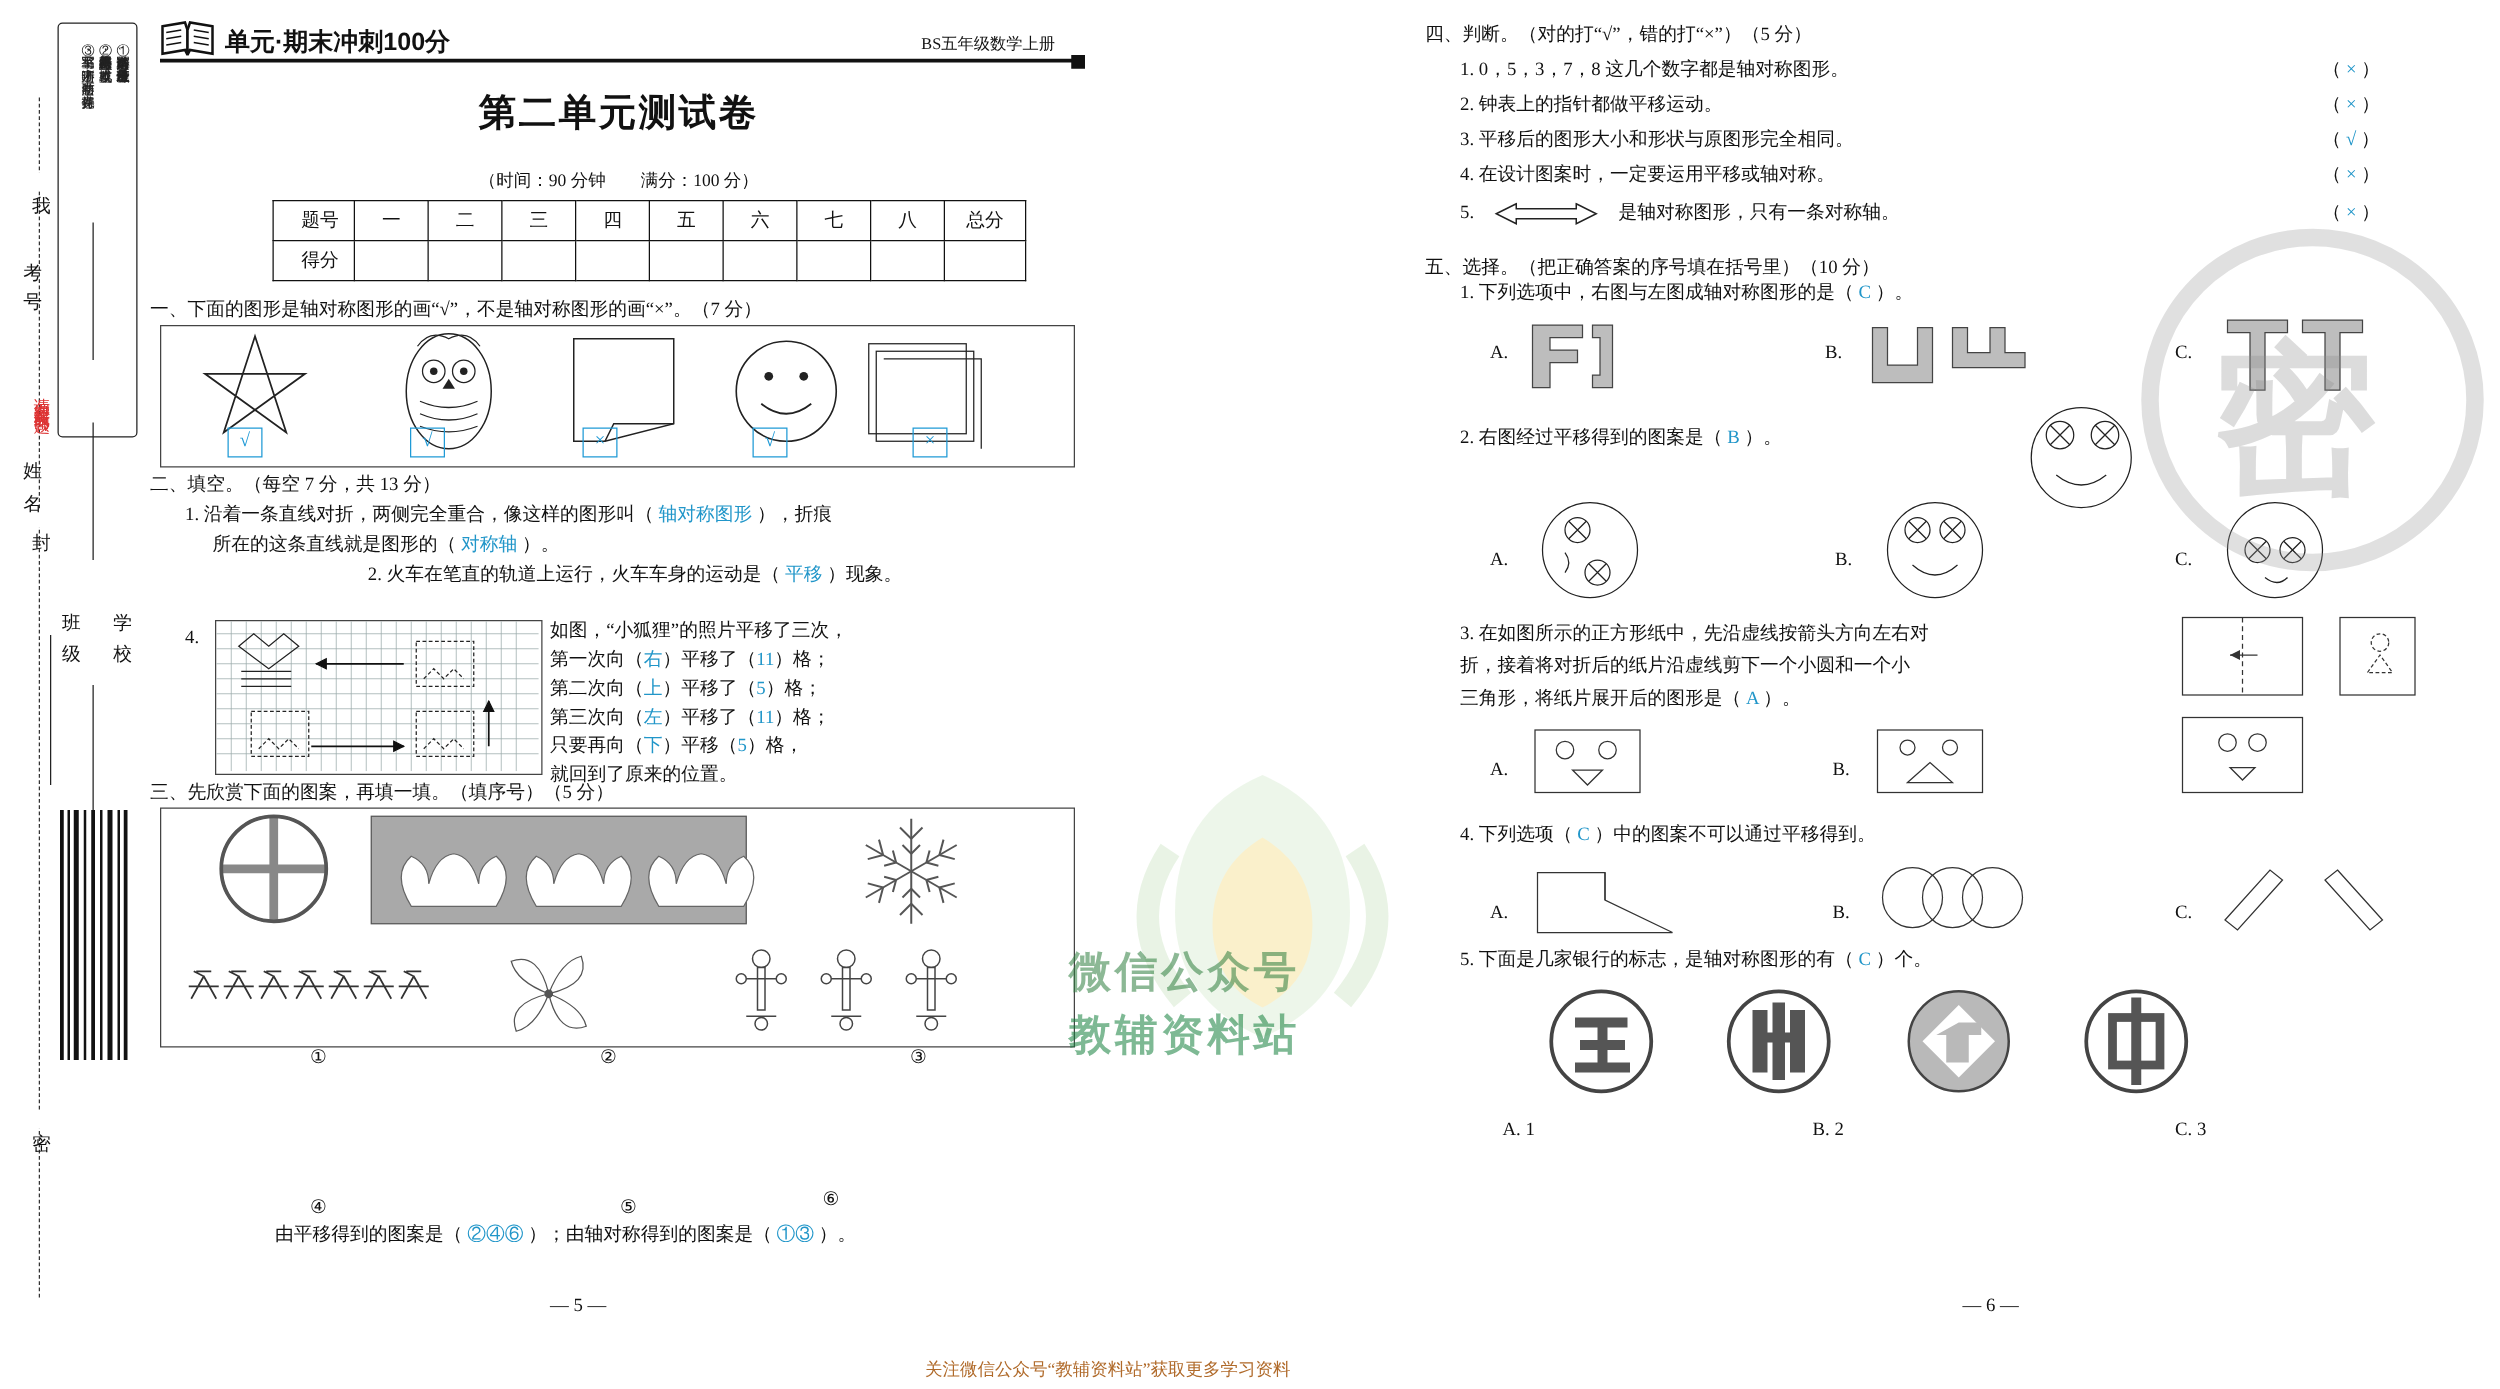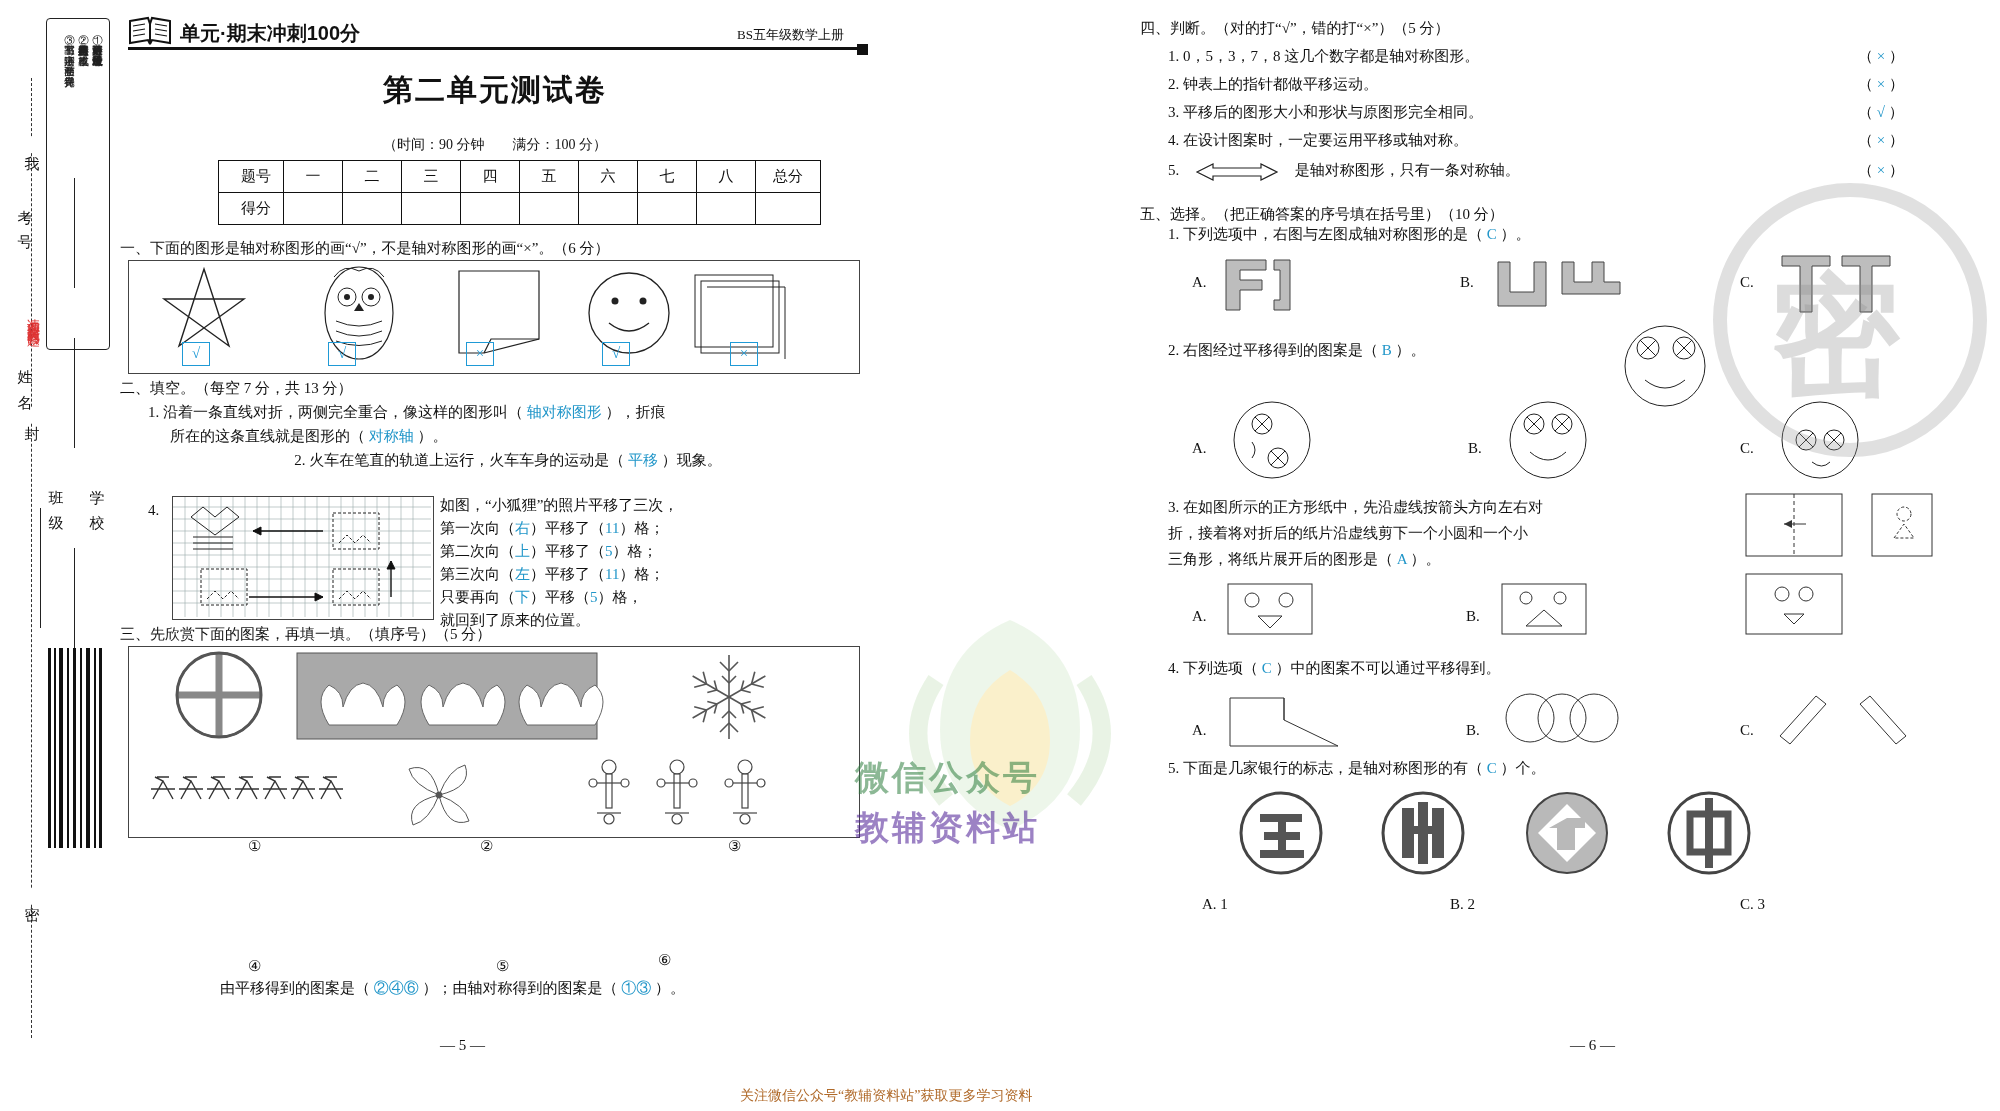--- a/index.html
+++ b/index.html
@@ -127,21 +127,21 @@
         <td></td>
         <td></td>
         <td></td>
         <td></td>
         <td></td>
         <td class="total"></td>
       </tr>
     </tbody>
       </table>
 
-    <div class="sec" style="left:10px;top:228px;width:760px;">一、下面的图形是轴对称图形的画“√”，不是轴对称图形的画“×”。（6 分）</div>
+    <div class="sec" style="left:10px;top:228px;width:760px;">一、下面的图形是轴对称图形的画“√”，不是轴对称图形的画“×”。（7 分）</div>
     <div class="fig-frame" style="left:18px;top:252px;width:730px;height:112px;">
       <svg width="728" height="110" viewBox="0 0 728 110">
 
         <path d="M75 8 L100 85 L35 38 L115 38 L50 85 Z" fill="none" stroke="#222" stroke-width="1.4"></path>
 
         <ellipse cx="230" cy="52" rx="34" ry="46" fill="none" stroke="#222" stroke-width="1.2"></ellipse>
         <circle cx="218" cy="36" r="9" fill="none" stroke="#222"></circle>
           <circle cx="242" cy="36" r="9" fill="none" stroke="#222"></circle>
         <circle cx="218" cy="36" r="3" fill="#222"></circle>
           <circle cx="242" cy="36" r="3" fill="#222"></circle>
@@ -595,21 +595,21 @@
 
   <div class="wm" style="left:840px;top:560px;width:340px;height:340px;opacity:.45;">
     <svg width="340" height="340" viewBox="0 0 340 340">
       <path d="M170 60 q-70 30 -70 110 q0 70 70 100 q70 -30 70 -100 q0 -80 -70 -110 z" fill="#d8ecd2"></path>
       <path d="M170 110 q-40 24 -40 70 q0 46 40 66 q40 -20 40 -66 q0 -46 -40 -70 z" fill="#f6df8e"></path>
       <path d="M96 120 q-40 60 10 120" fill="none" stroke="#cfe6c6" stroke-width="18"></path>
       <path d="M244 120 q40 60 -10 120" fill="none" stroke="#cfe6c6" stroke-width="18"></path>
     </svg>
   </div>
   <div style="position:absolute;left:855px;top:755px;font-size:34px;font-weight:bold;color:#2f7f3f;opacity:.55;font-family:'Liberation Sans',sans-serif;letter-spacing:3px;">微信公众号</div>
-  <div style="position:absolute;left:855px;top:805px;font-size:34px;font-weight:bold;color:#4c1d95;opacity:.55;font-family:'Liberation Sans',sans-serif;letter-spacing:3px;">教辅资料站</div>
+  <div style="position:absolute;left:855px;top:805px;font-size:34px;font-weight:bold;color:#15803d;opacity:.55;font-family:'Liberation Sans',sans-serif;letter-spacing:3px;">教辅资料站</div>
 
   <div style="position:absolute;left:1700px;top:170px;width:300px;height:300px;opacity:.30;">
     <svg width="300" height="300" viewBox="0 0 300 300">
       <circle cx="150" cy="150" r="130" fill="none" stroke="#9a9a9a" stroke-width="14"></circle>
     </svg>
     <div style="position:absolute;left:70px;top:80px;font-size:130px;font-weight:bold;color:#8d8d8d;font-family:'Liberation Serif',serif;">密</div>
   </div>
 
   <div class="footer-note">关注微信公众号“教辅资料站”获取更多学习资料</div>
 

